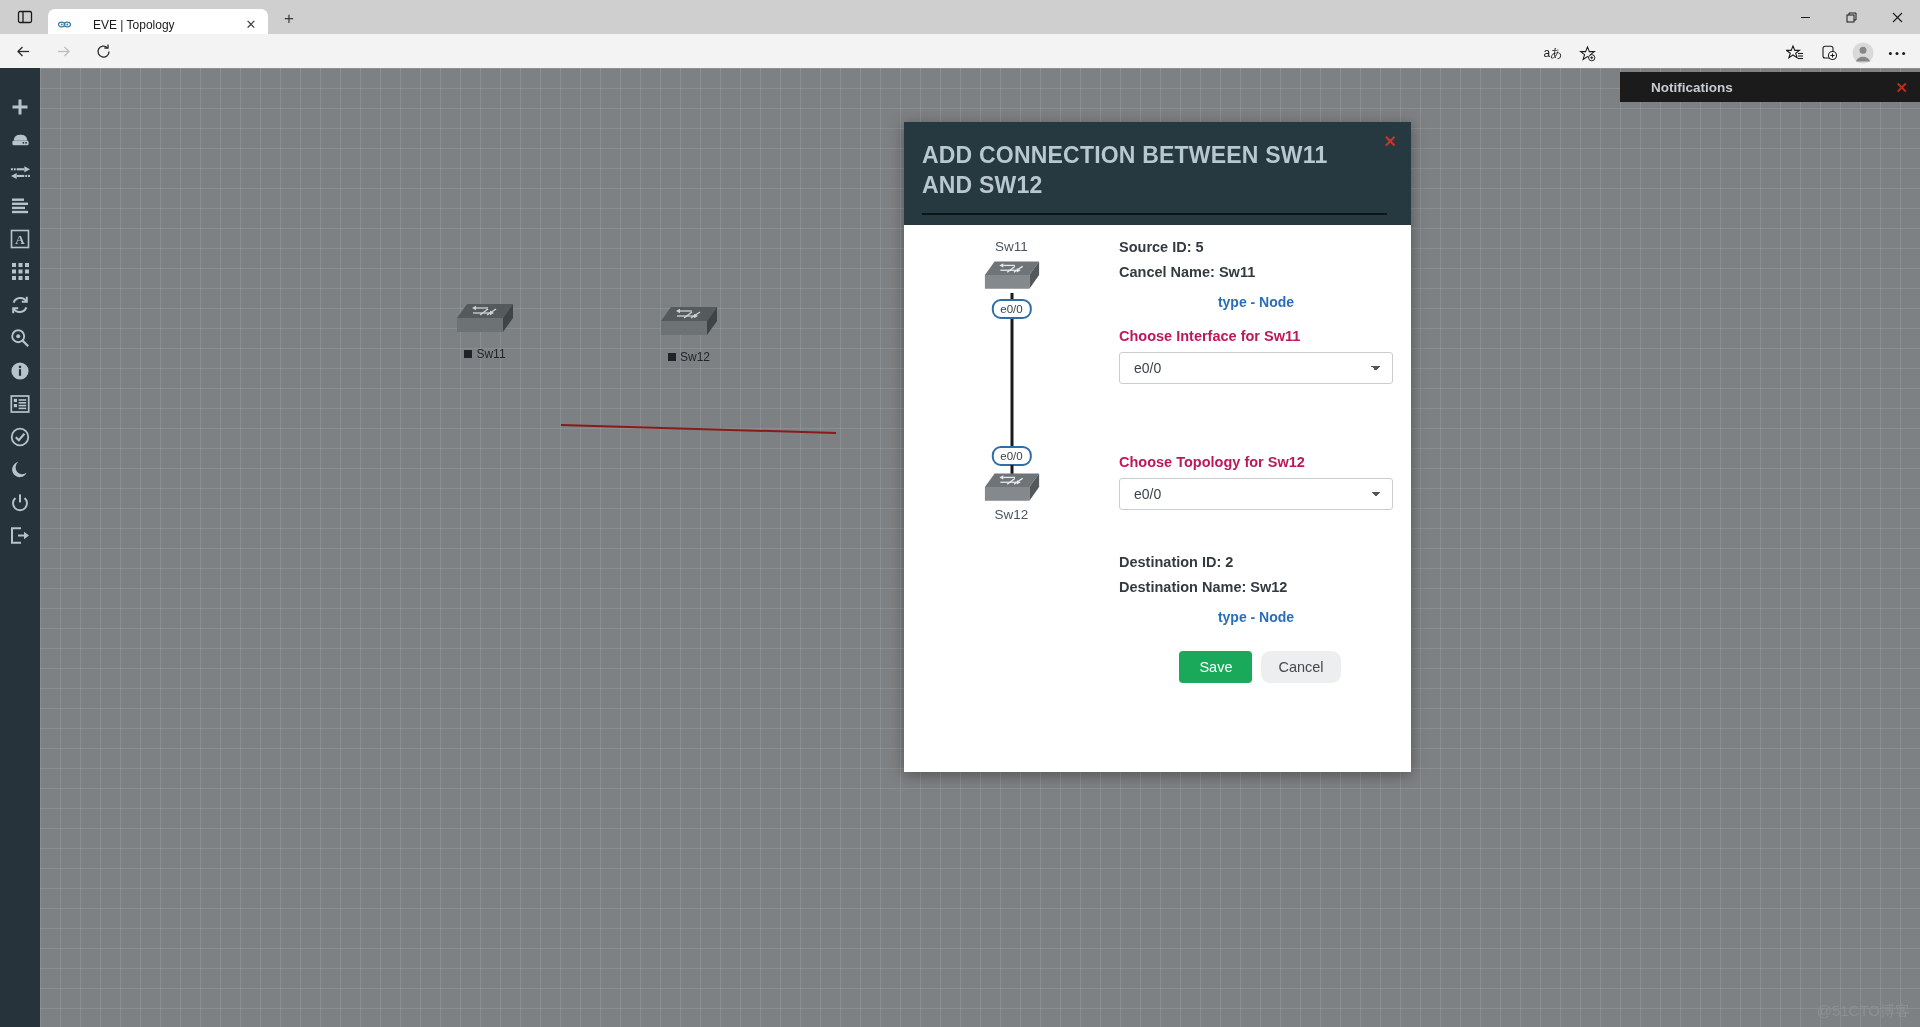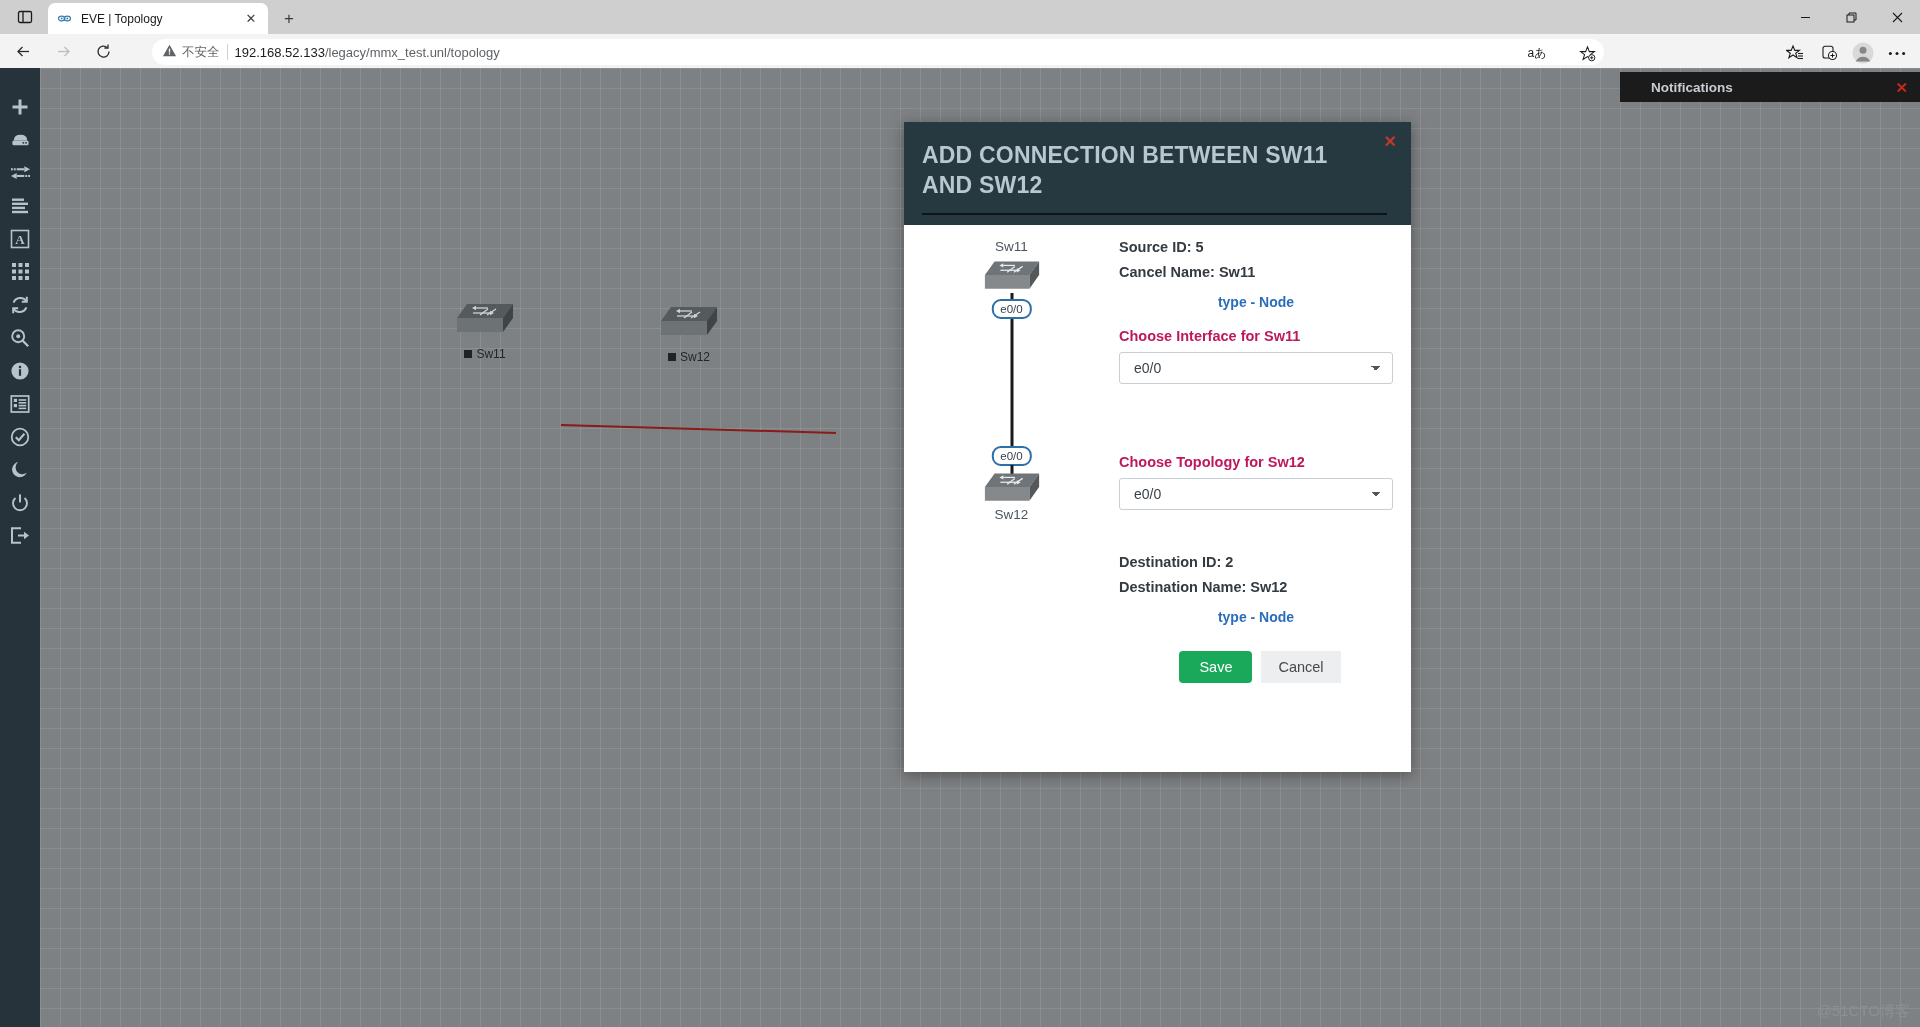--- a/index.html
+++ b/index.html
@@ -13,23 +13,23 @@
   
   #browser-chrome { position: absolute; left: 0; top: 0; width: 1920px; height: 68px; background: #cfcfcf; }
 
   #tabstrip { position: absolute; left: 0; top: 0; width: 1920px; height: 34px; }
   #tab-overview-btn {
     position: absolute; left: 8px; top: 3px; width: 34px; height: 28px;
     display: flex; align-items: center; justify-content: center; border-radius: 4px;
   }
   #tab-overview-btn svg { display: block; }
   .tab {
-    position: absolute; left: 48px; top: 3px; width: 220px; height: 31px;
+    position: absolute; left: 48px; top: 9px; width: 220px; height: 31px;
     background: #ffffff; border-radius: 7px 7px 0 0;
-    display: flex; align-items: center; padding: 0 8px; gap: 8px;
+    display: flex; align-items: center; padding: 0 8px; gap: 20px;
   }
   .tab .favicon { width: 17px; height: 17px; flex: 0 0 17px; display:flex; align-items:center; justify-content:center; }
   .tab .tab-title { font-size: 12px; color: #1b1b1b; white-space: nowrap; overflow: hidden; flex: 1; }
   .tab .tab-close { width: 18px; height: 18px; display:flex; align-items:center; justify-content:center; color:#444; font-size:13px; line-height:1; border-radius:3px; }
   #new-tab-btn {
     position: absolute; left: 276px; top: 6px; width: 26px; height: 26px;
     display: flex; align-items: center; justify-content: center; color: #3a3a3a; font-size: 17px; border-radius: 4px;
   }
 
   #window-controls { position: absolute; right: 0; top: 0; height: 34px; display: flex; }
@@ -40,21 +40,21 @@
   .navbtn.disabled { color: #bdbdbd; }
   #omnibox {
     position: absolute; left: 152px; top: 39px; width: 1452px; height: 26px;
     background: #ffffff; border-radius: 13px; display: flex; align-items: center; padding: 0 10px; gap: 7px;
   }
   #security-warning { display: flex; align-items: center; gap: 5px; }
   #security-warning .warntext { font-size: 12.5px; color: #5f6368; }
   #omnibox .divider { width:1px; height:16px; background:#d0d0d0; }
   #url-text { font-size: 13px; color: #5f6368; white-space: nowrap; }
   #url-text .host { color: #1b1b1b; }
-  #omnibox-right { position:absolute; right: 316px; top: 39px; display:flex; align-items:center; gap:16px; }
+  #omnibox-right { position:absolute; right: 316px; top: 39px; display:flex; align-items:center; gap:0; }
   .toolbtn { width: 34px; height: 28px; display:flex; align-items:center; justify-content:center; color:#1b1b1b; border-radius:4px; }
   #browser-right-icons { position:absolute; right: 6px; top: 39px; display:flex; align-items:center; }
 
   
   #eve-app { position: absolute; left: 0; top: 68px; width: 1920px; height: 959px; }
   #sidebar {
     position: absolute; left: 0; top: 0; width: 40px; height: 959px;
     background: #26333a;
     display: flex; flex-direction: column; align-items: center; padding-top: 22px; gap: 0;
   }
@@ -131,21 +131,21 @@
     background-repeat: no-repeat;
   }
   #gap-1 { height: 70px; }
   #gap-2 { height: 44px; }
   #modal-actions { display: flex; justify-content: center; gap: 9px; margin-top: 26px; }
   #save-button {
     background: #1aa85a; color: #ffffff; border: none; border-radius: 4px;
     font-size: 14.5px; padding: 8px 20px; font-family: "Liberation Sans", sans-serif; margin-left: 8px;
   }
   #cancel-button {
-    background: #eceef0; color: #45494d; border: none; border-radius: 0;
+    background: #eceef0; color: #45494d; border: none; border-radius: 9px;
     font-size: 14.5px; padding: 4px 17px; font-family: "Liberation Sans", sans-serif;
   }
 </style>
 </head>
 <body>
 
 <div id="browser-chrome">
 
   <div id="tabstrip">
     <div id="tab-overview-btn">
@@ -205,34 +205,20 @@
         </svg>
     </div>
     <div class="navbtn">
       <svg width="17" height="17" viewBox="0 0 17 17">
           <path d="M14 8.5a5.5 5.5 0 1 1-1.7-3.9" fill="none" stroke="#2b2b2b" stroke-width="1.3"></path>
           <polyline points="13,1.5 13,5 9.4,5" fill="none" stroke="#2b2b2b" stroke-width="1.3"></polyline>
         </svg>
     </div>
   </div>
 
-  <div id="omnibox">
-    <span id="security-warning">
-      <span>
-        <svg width="15" height="15" viewBox="0 0 16 16">
-            <path d="M8 1.8 15 14H1z" fill="#5f6368"></path>
-            <rect x="7.3" y="6" width="1.4" height="4.2" fill="#fff"></rect>
-            <rect x="7.3" y="11" width="1.4" height="1.4" fill="#fff"></rect>
-          </svg>
-      </span>
-      <span class="warntext">不安全</span>
-    </span>
-    <span class="divider"></span>
-    <span id="url-text"><span class="host">192.168.52.133</span><span>/legacy/mmx_test.unl/topology</span></span>
-  </div>
 
   <div id="omnibox-right">
     <div class="toolbtn">
       <span style="font-size:12px;color:#1b1b1b;">aあ</span>
     </div>
     <div class="toolbtn">
       <svg width="17" height="17" viewBox="0 0 18 18">
           <polygon points="9,2 11,7 16.3,7 12.1,10.2 13.7,15.3 9,12.2 4.3,15.3 5.9,10.2 1.7,7 7,7" fill="none" stroke="#1b1b1b" stroke-width="1.1"></polygon>
           <circle cx="13.5" cy="13.5" r="3.3" fill="#fff" stroke="#1b1b1b" stroke-width="1"></circle>
           <line x1="13.5" y1="11.8" x2="13.5" y2="15.2" stroke="#1b1b1b" stroke-width="1"></line>

